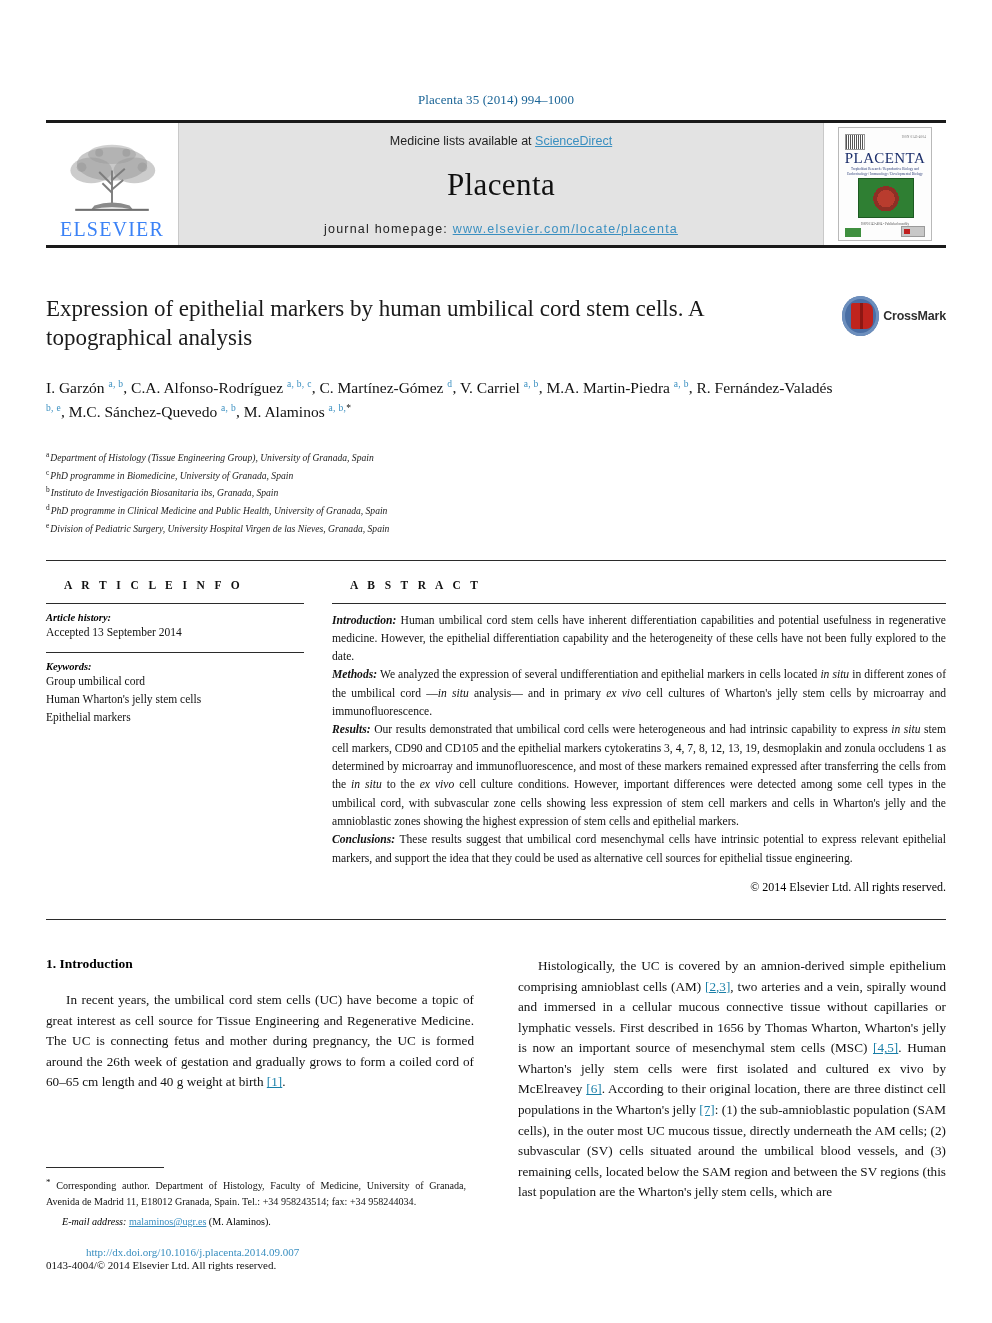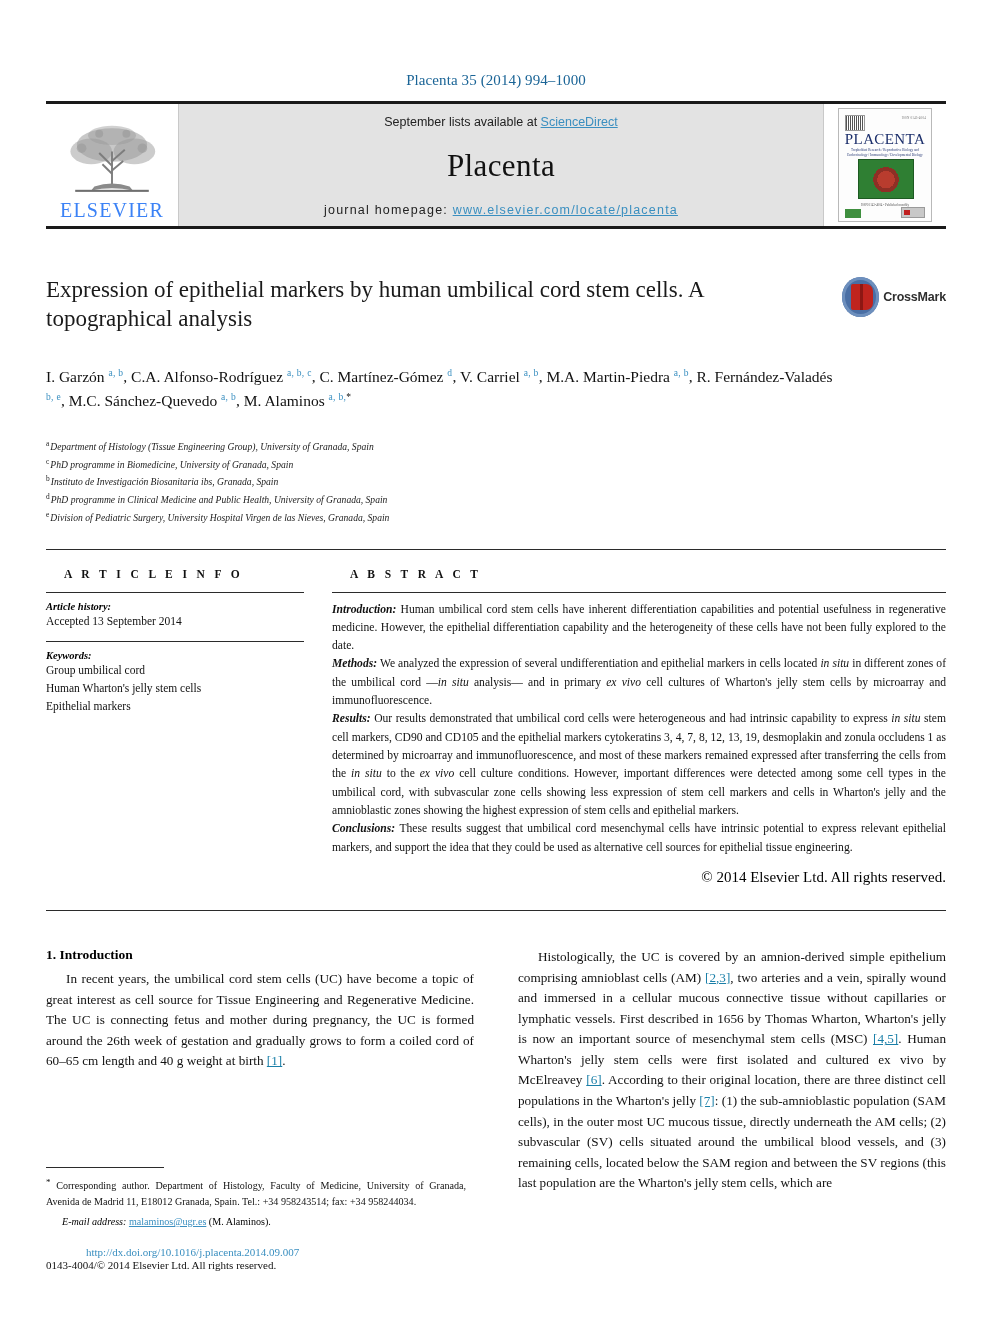--- a/index.html
+++ b/index.html
@@ -19,23 +19,23 @@
     position: relative;
     width: 992px;
     height: 1323px;
     box-sizing: border-box;
     padding: 0 46px;
   }
 
   
   .running-head {
     text-align: center;
-    font-size: 15px;
+    font-size: 13px;
     color: #1a6496;
-    padding-top: 72px;
+    padding-top: 92px;
     letter-spacing: .1px;
   }
 
   
   .masthead {
     margin-top: 12px;
     border-top: 3px solid #1a1a1a;
     border-bottom: 3px solid #1a1a1a;
     display: flex;
     align-items: stretch;
@@ -230,21 +230,21 @@
   .crossmark-text {
     font-family: "Liberation Sans", sans-serif;
     font-size: 12.5px;
     font-weight: bold;
     color: #2f2f2f;
     letter-spacing: -.2px;
   }
 
   
   .authors {
-    margin-top: 28px;
+    margin-top: 20px;
     font-family: "Liberation Serif", serif;
     font-size: 15.5px;
     line-height: 1.52;
     color: #111;
     max-width: 790px;
   }
   sup.aff {
     color: #3a8fc0;
     font-size: 9.5px;
     vertical-align: super;
@@ -309,39 +309,39 @@
     line-height: 1.58;
     text-align: justify;
     color: #111;
     margin-top: 8px;
   }
   .abs-body p { margin: 0; }
   .abs-lead { font-style: italic; font-weight: bold; }
   .it { font-style: italic; }
   .copyright {
     text-align: right;
-    font-size: 15px;
+    font-size: 12px;
     margin-top: 12px;
   }
 
   
   .body-rule {
     margin-top: 24px;
     border-top: 1px solid #2b2b2b;
   }
   .columns {
     margin-top: 36px;
     display: flex;
     gap: 44px;
   }
   .col { flex: 1 1 0; }
   .h1 {
     font-size: 13.5px;
     font-weight: bold;
-    margin: 0 0 6px 0;
+    margin: 0 0 18px 0;
     font-family: "Liberation Serif", serif;
   }
   .para {
     font-size: 13.2px;
     line-height: 1.56;
     text-align: justify;
     text-indent: 20px;
     margin: 0;
     color: #111;
   }
@@ -419,21 +419,21 @@
           <circle cx="98" cy="30" r="6"></circle>
           <circle cx="44" cy="12" r="5"></circle>
           <circle cx="78" cy="12" r="5"></circle>
         </g>
       </svg>
       <div class="elsevier-word">ELSEVIER</div>
     </div>
 
     <div class="masthead-center">
       <div class="contents-line">
-        <span>September lists available at </span><a class="sd" href="#">ScienceDirect</a>
+        <span>Medicine lists available at </span><a class="sd" href="#">ScienceDirect</a>
       </div>
       <div class="journal-name">Placenta</div>
       <div class="homepage-line">
         <span>journal homepage: </span><a class="url" href="#">www.elsevier.com/locate/placenta</a>
       </div>
     </div>
 
     <div class="masthead-right">
       <div class="cover-thumb">
         <div class="cover-top-code"></div>

